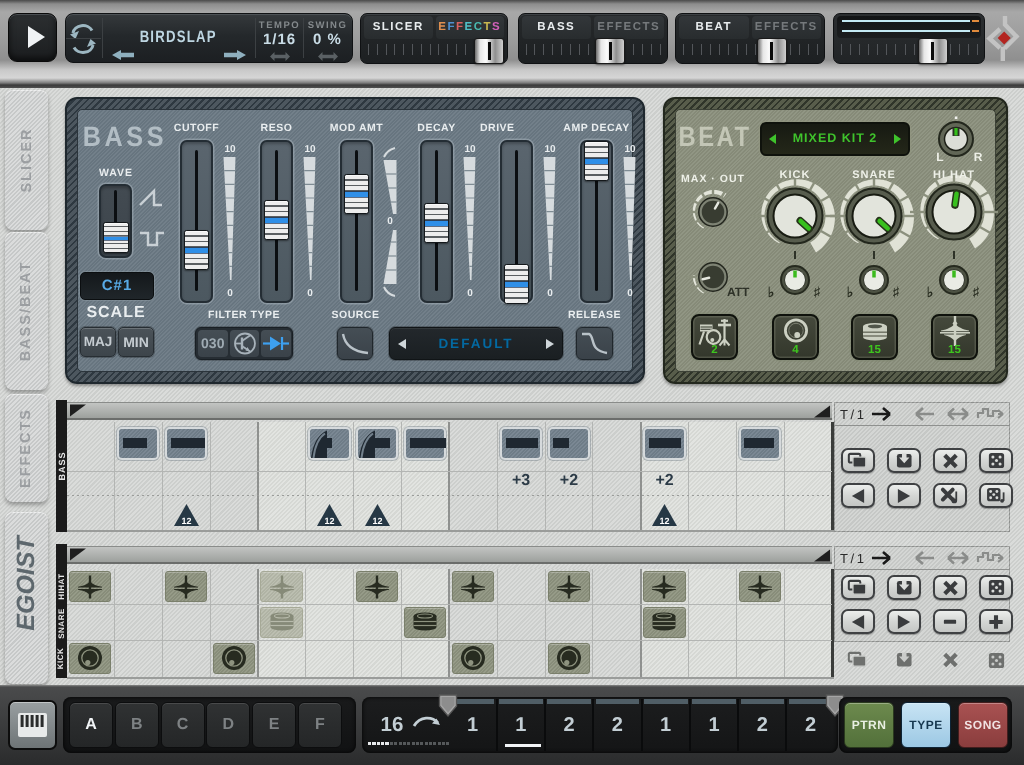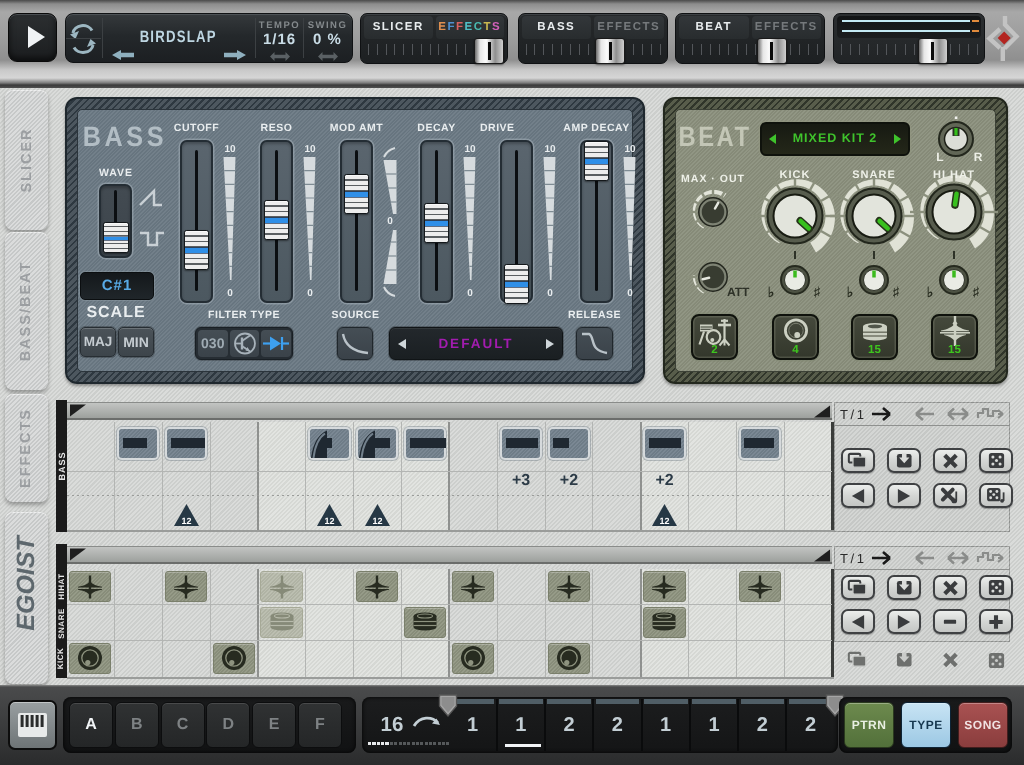--- a/index.html
+++ b/index.html
@@ -349,21 +349,21 @@
 <polygon points="9,6.5 9,20.5 20,13.5" fill="#3da0f0"></polygon>
   </svg>
 <div style="left:319px;top:309px;width:73px;height:12px;font-size:10.5px;line-height:12px;text-align:center;color:#e9edef;font-weight:bold;letter-spacing:0.5px;">SOURCE</div>
 <div style="left:337px;top:327px;width:36px;height:33px;background:linear-gradient(#454e55,#3a4249);border:1px solid #20272c;border-radius:6px;box-shadow:0 0 0 1px rgba(0,0,0,0.2);"></div>
 <svg style="left:337px;top:327px" width="36" height="33" viewBox="0 0 36 33">
 <path d="M6,7 Q9,24 31,26" fill="none" stroke="#b9c2c8" stroke-width="2.4"></path>
   </svg>
 <div style="left:389px;top:327px;width:174px;height:33px;background:linear-gradient(#23282c,#1a1f22);border:1px solid #101416;border-radius:6px;box-shadow:0 0 0 1px rgba(0,0,0,0.25),inset 0 1px 0 rgba(255,255,255,0.07);"></div>
 <div style="left:398px;top:338.5px;width:0px;height:0px;border-right:8px solid #cfd6da;border-top:5.5px solid transparent;border-bottom:5.5px solid transparent;"></div>
 <div style="left:546px;top:338.5px;width:0px;height:0px;border-left:8px solid #cfd6da;border-top:5.5px solid transparent;border-bottom:5.5px solid transparent;"></div>
-<div style="left:389px;top:327px;width:174px;height:33px;font-size:13.5px;line-height:33px;text-align:center;color:#a21caf;font-weight:bold;letter-spacing:2px;">DEFAULT</div>
+<div style="left:389px;top:327px;width:174px;height:33px;font-size:13.5px;line-height:33px;text-align:center;color:#0369a1;font-weight:bold;letter-spacing:2px;">DEFAULT</div>
 <div style="left:558px;top:309px;width:73px;height:12px;font-size:10.5px;line-height:12px;text-align:center;color:#e9edef;font-weight:bold;letter-spacing:0.5px;">RELEASE</div>
 <div style="left:576px;top:327px;width:37px;height:33px;background:linear-gradient(#454e55,#3a4249);border:1px solid #20272c;border-radius:6px;box-shadow:0 0 0 1px rgba(0,0,0,0.2);"></div>
 <svg style="left:576px;top:327px" width="37" height="33" viewBox="0 0 37 33">
 <path d="M6,7 L13,7 C17,8 16,17 20,21 Q24,25 31,26" fill="none" stroke="#b9c2c8" stroke-width="2.4"></path>
   </svg>
 <div style="left:663px;top:97px;width:345px;height:287px;background:repeating-linear-gradient(135deg,#30352a 0 1.8px,#585d4b 1.8px 4.8px);border:2px solid #23281e;border-radius:12px;box-shadow:0 2px 3px rgba(0,0,0,0.35);"></div>
 <div style="left:675px;top:109px;width:321px;height:263px;background:#8b907d;border:1px solid #3c4136;border-radius:5px;"></div>
 <div style="left:676px;top:110px;width:319px;height:261px;background-image:repeating-linear-gradient(135deg,rgba(255,255,255,0.055) 0 1.2px,rgba(0,0,0,0.04) 1.2px 2.6px);border-radius:5px;"></div>
 <div style="left:672px;top:123px;width:84px;height:28px;font-size:28px;line-height:28px;text-align:center;color:#c3c6b6;font-weight:bold;letter-spacing:3px;"><span style="display:inline-block;transform:scaleX(0.85);transform-origin:center;white-space:nowrap;">BEAT</span></div>
 <div style="left:760px;top:122px;width:150px;height:34px;background:linear-gradient(#171a12,#242719);border:2px solid #0f120c;border-radius:6px;box-shadow:0 0 0 1.5px rgba(145,150,128,0.7);"></div>

